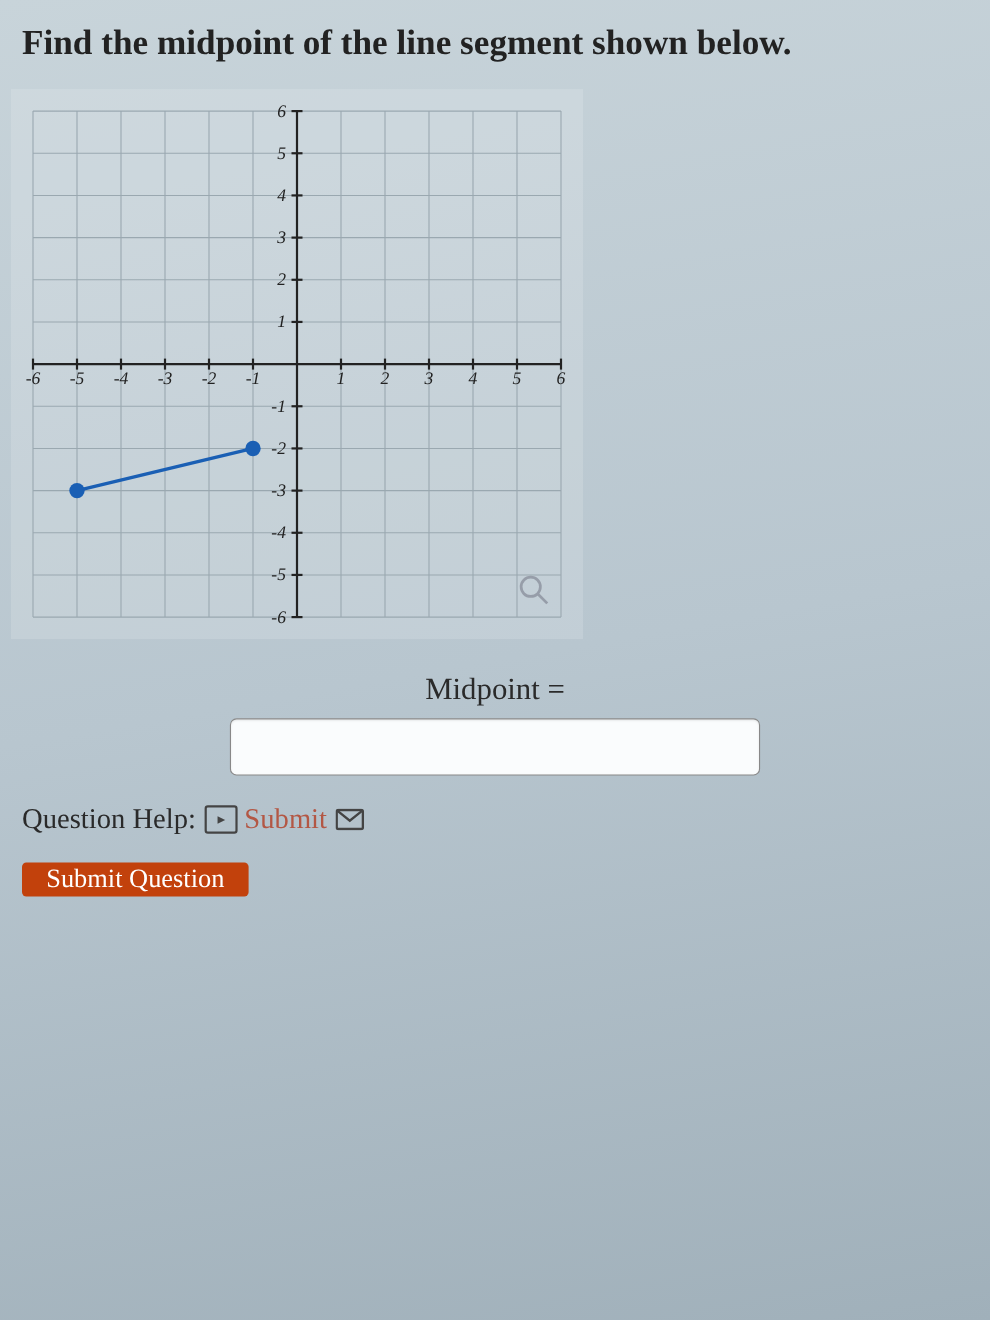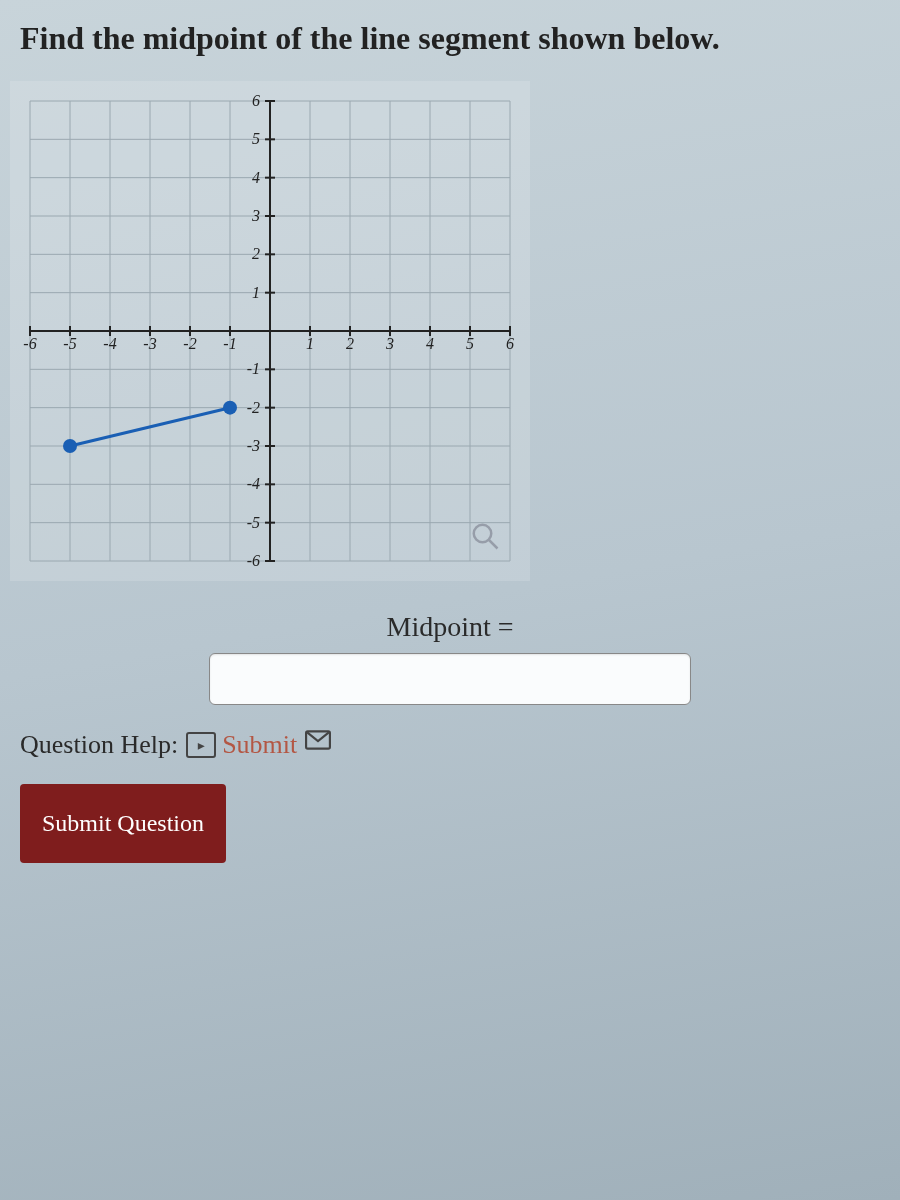--- a/index.html
+++ b/index.html
@@ -52,21 +52,21 @@
     border-radius: 6px;
     background: #fafcfd;
     font-size: 22px;
     padding: 4px 10px;
     box-shadow: inset 0 1px 2px rgba(0,0,0,0.1);
   }
   .help-row {
     font-size: 26px;
     margin: 24px 0;
     display: flex;
-    align-items: flex-start;
+    align-items: center;
     flex-wrap: wrap;
     gap: 8px;
   }
   .help-row a {
     color: #b35744;
     text-decoration: none;
     cursor: pointer;
     display: inline-flex;
     align-items: center;
     gap: 6px;
@@ -83,24 +83,24 @@
     color: #444;
     background: transparent;
   }
   .help-row .icon-envelope {
     border: none;
     width: 26px;
     height: 20px;
   }
   .submit-btn {
     display: inline-block;
-    background: #7f1d1d;
+    background: #c2410c;
     color: #fff;
     font-size: 24px;
-    padding: 26px 22px;
+    padding: 2px 22px;
     border: none;
     border-radius: 4px;
     cursor: pointer;
     font-family: inherit;
   }
 </style>
 </head>
 <body>
 
 <div class="question-text">Find the midpoint of the line segment shown below.</div>

